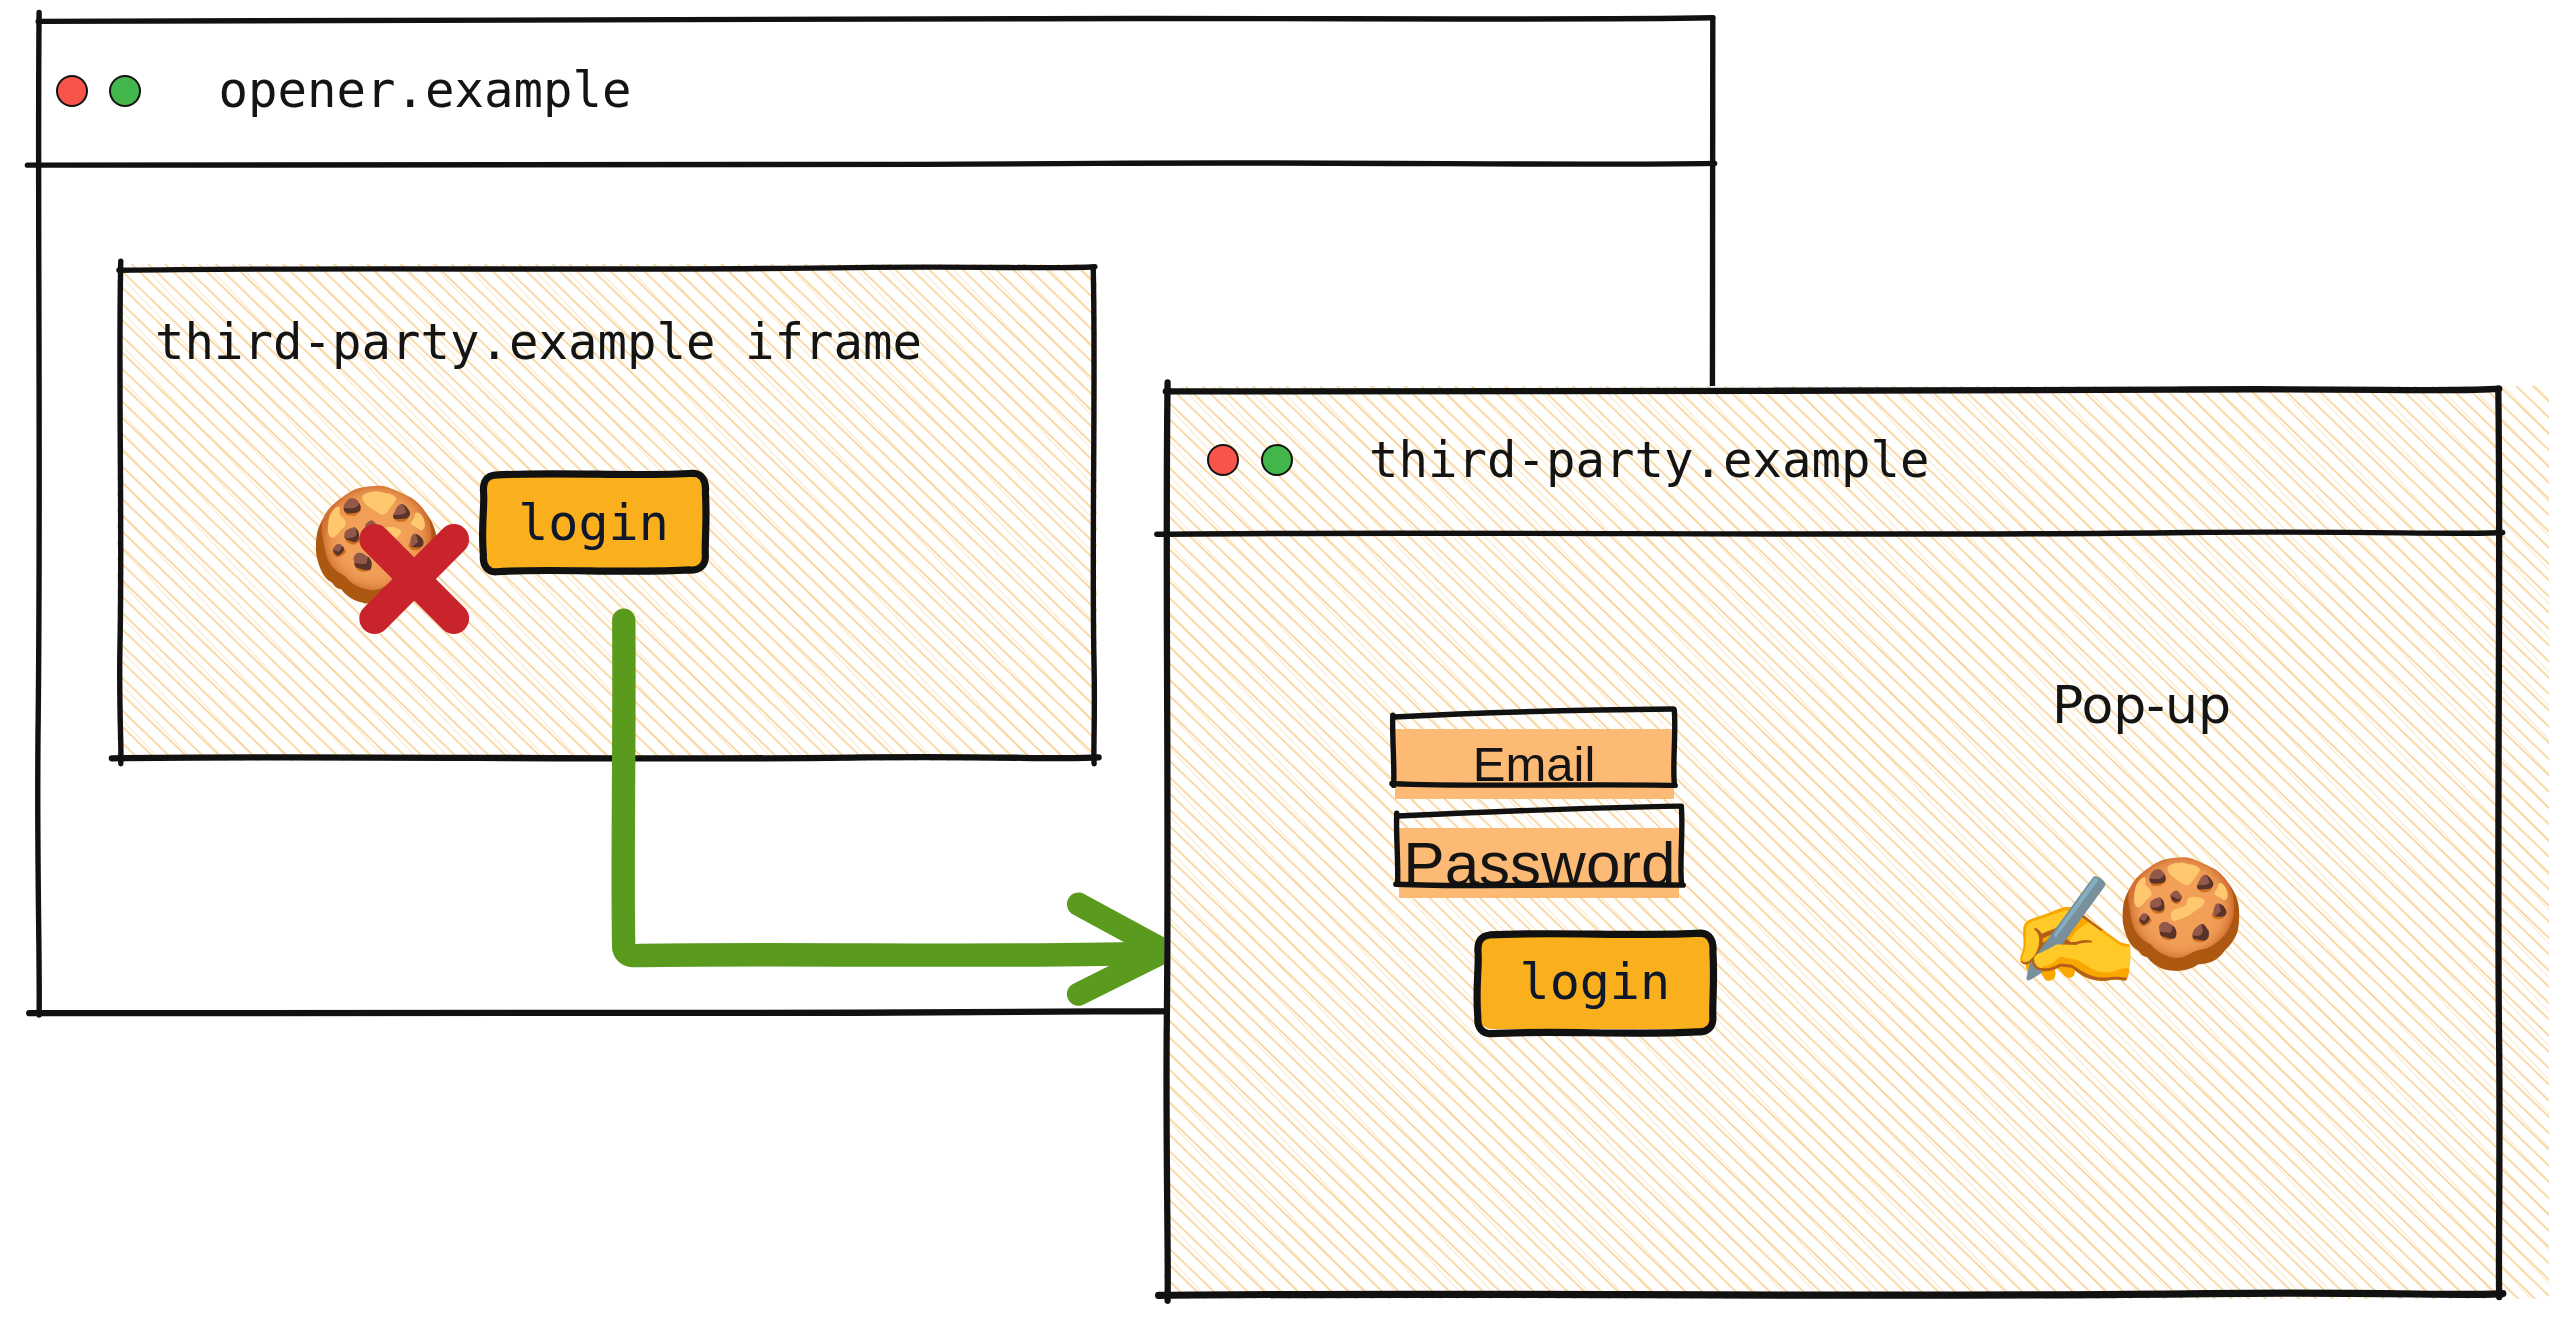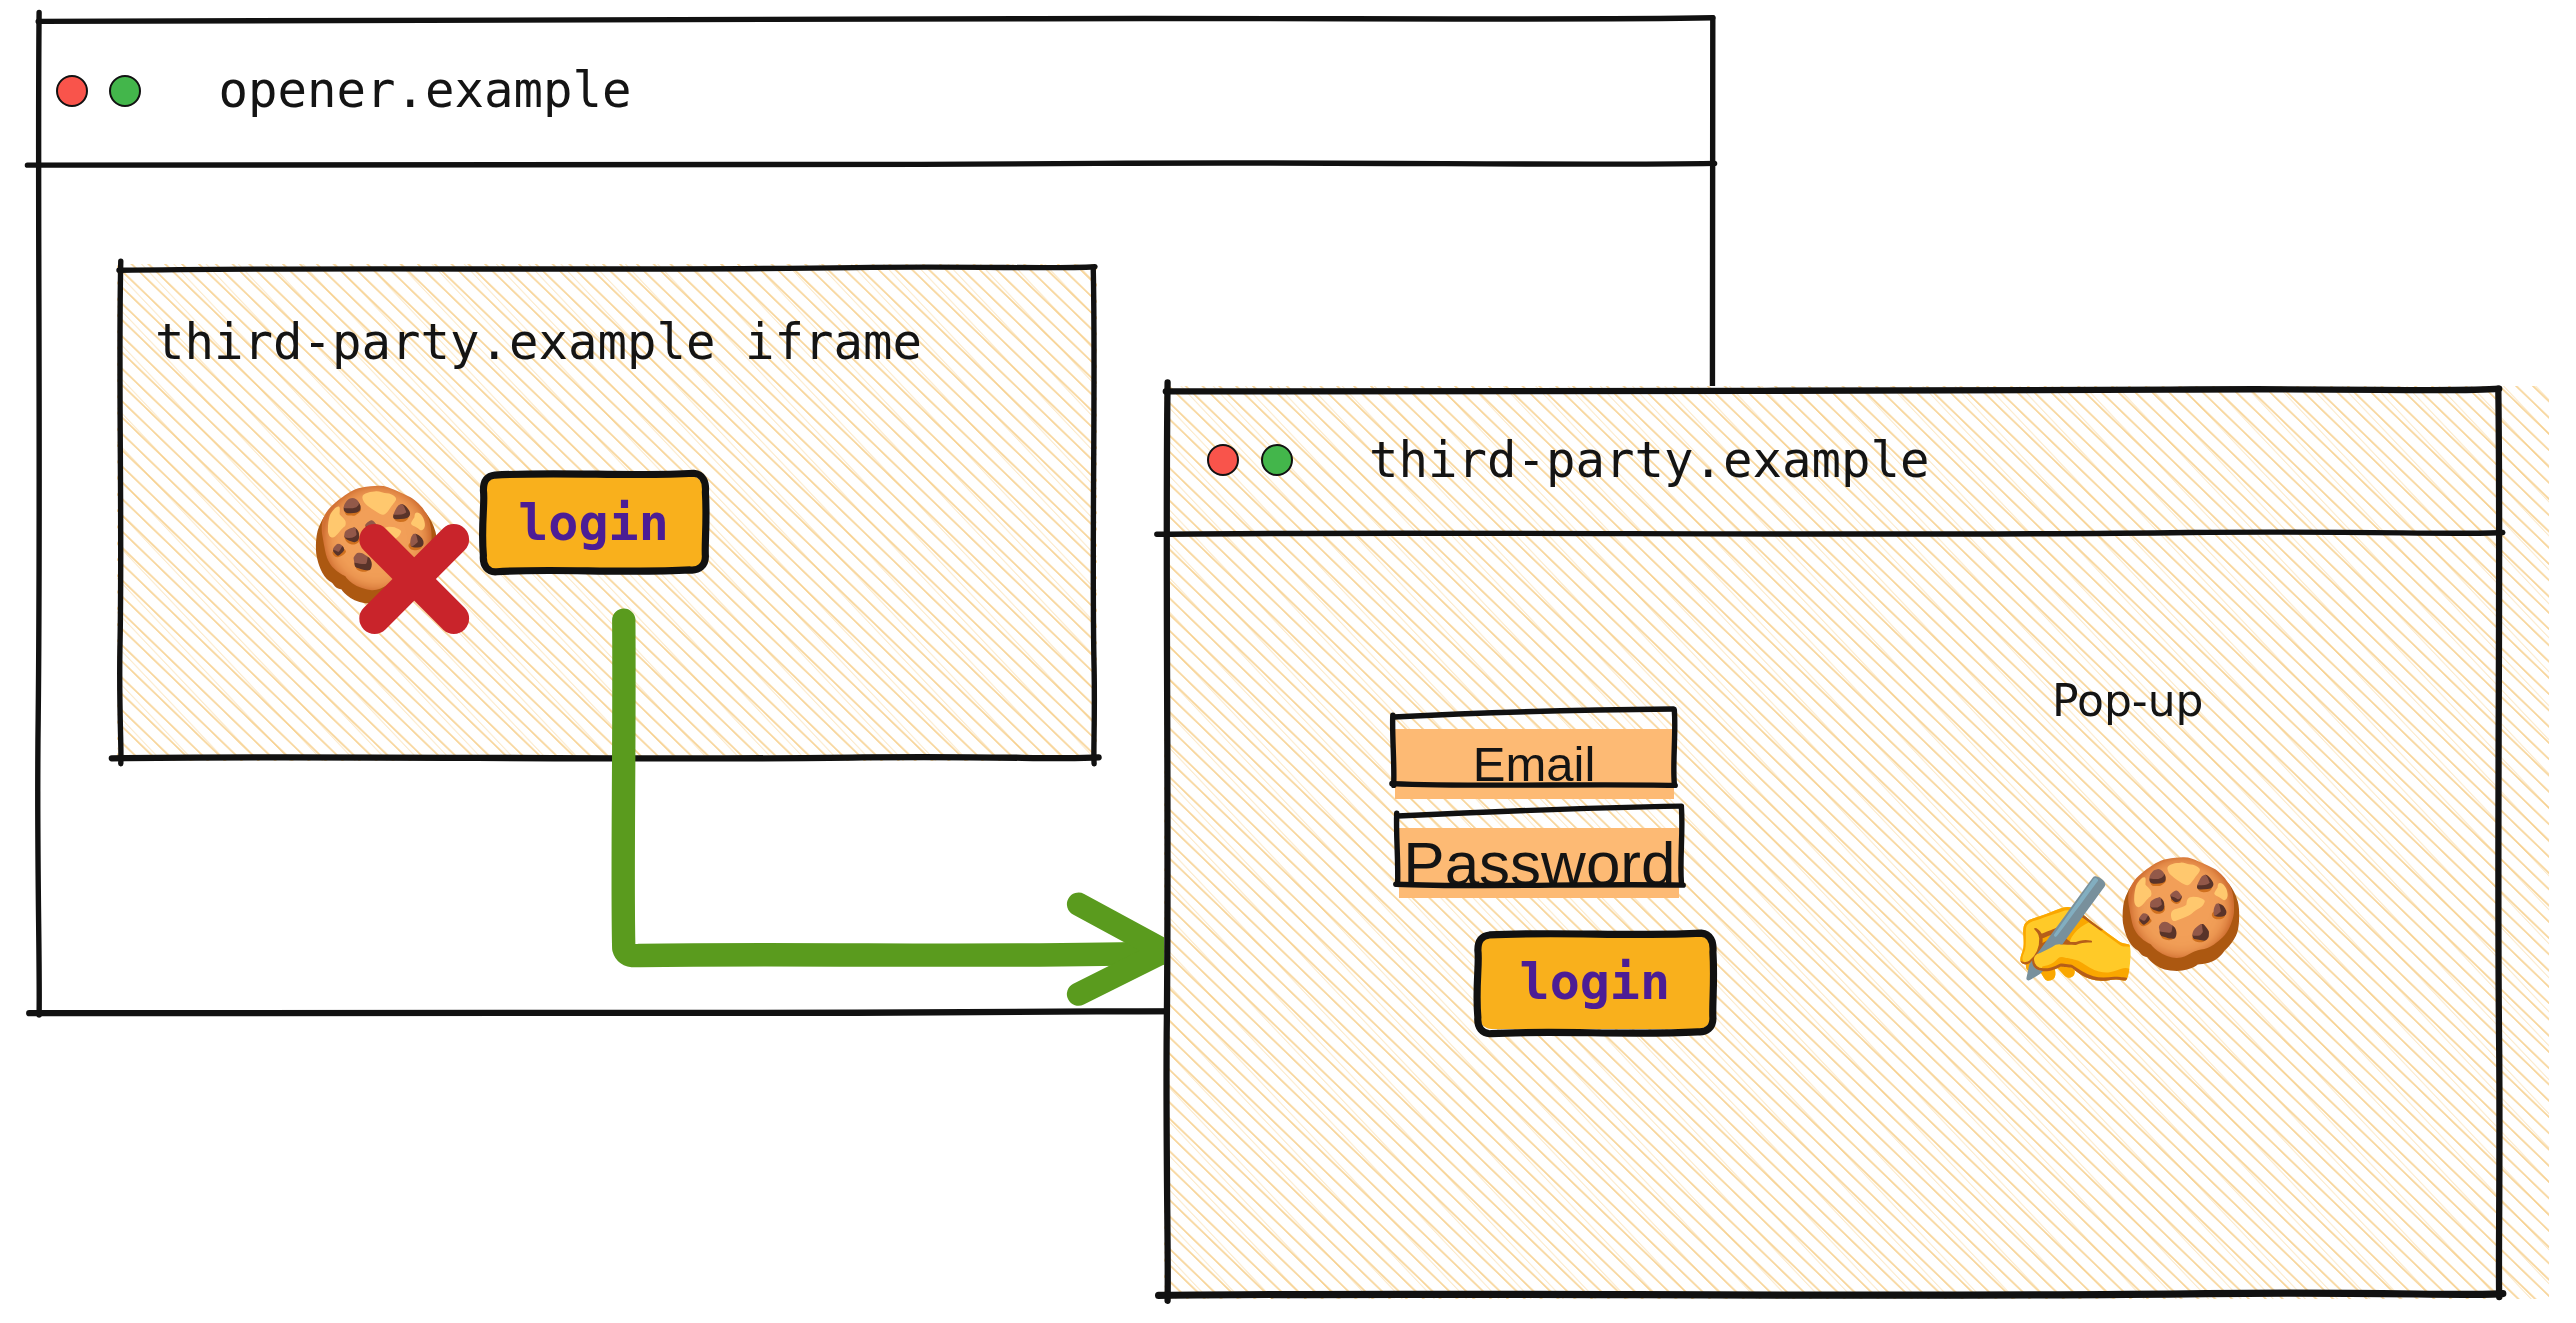--- a/index.html
+++ b/index.html
@@ -107,26 +107,26 @@
     position: absolute;
     line-height: 1;
     font-family: "DejaVu Sans", sans-serif;
     user-select: none;
   }
 
   
   .login-btn {
     position: absolute;
     background: #F9B01C;
-    color: #4c1d95;
+    color: #0f172a;
     display: flex;
     align-items: center;
     justify-content: center;
     font-family: "DejaVu Sans Mono", "Liberation Mono", monospace;
-    font-weight: 700;
+    font-weight: 400;
     box-sizing: border-box;
   }
 
   
   .field {
     position: absolute;
     background: #fdba74;
     display: flex;
     align-items: center;
     justify-content: center;
@@ -227,21 +227,21 @@
     </svg>
 
     <div class="titlebar" style="height:148px; padding-left:14.4px;">
       <div class="dots" style="gap:21.6px; margin-left:29px;">
         <span class="dot" style="width:32px; height:32px; background:#F9544B;"></span>
         <span class="dot" style="width:32px; height:32px; background:#43B64B;"></span>
       </div>
       <span class="win-title" style="margin-left:76px; font-size:49px;">third-party.example</span>
     </div>
 
-    <span class="popup-label" style="left:888px; top:289px; font-size:44px;">Pop-up</span>
+    <span class="popup-label" style="left:888px; top:289px; font-size:52px;">Pop-up</span>
 
     <div style="position:absolute; left:227px; top:322px; width:286px; height:81px;">
       <div class="field" style="left:3.6px; top:5.4px; width:279px; height:70px; font-size:49px;">Email</div>
       <svg class="sketch" width="286" height="81" viewBox="0 0 318 90" style="left:0; top:0;">
         <path class="ink" stroke-width="6" d="M3,10 C80,6 200,2 314,1"></path>
         <path class="ink" stroke-width="6" d="M2,8 C1,30 4,62 3,86"></path>
         <path class="ink" stroke-width="6" d="M315,2 C317,28 313,60 315,84"></path>
         <path class="ink" stroke-width="6" d="M1,84 C90,88 210,84 316,86"></path>
       </svg>
     </div>

